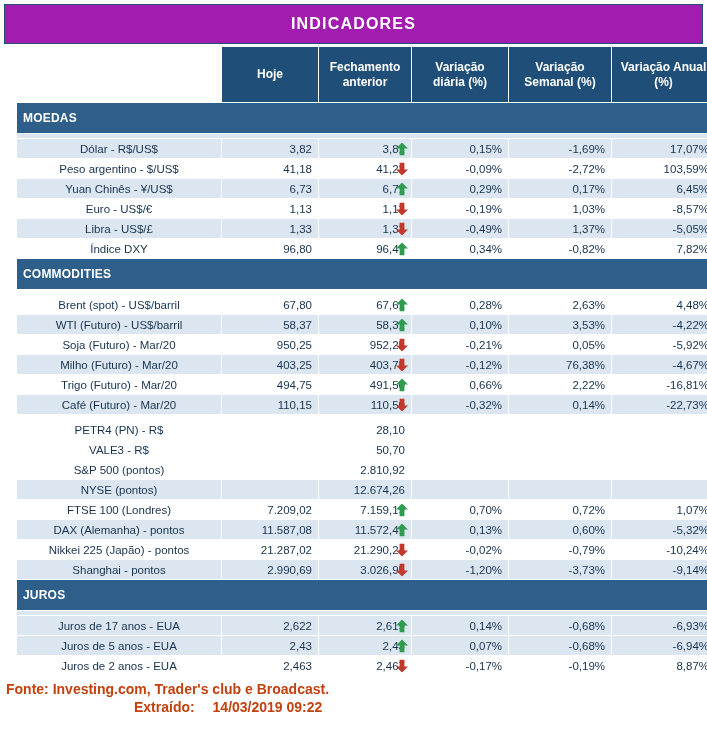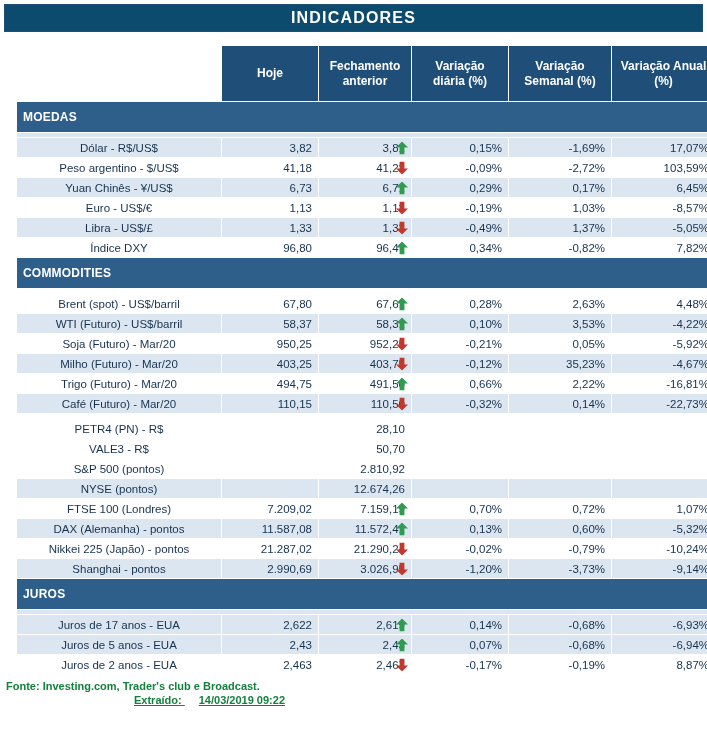--- a/index.html
+++ b/index.html
@@ -9,23 +9,23 @@
     background: #ffffff;
     font-family: "Liberation Sans", sans-serif;
   }
   #page {
     width: 707px; height: 740px;
     position: relative;
     overflow: hidden;
   }
   
   .title-bar {
-    margin: 4px 4px 13px 4px;
-    height: 28px;
-    background: #0c4a6e;
+    margin: 4px 4px 2px 4px;
+    height: 40px;
+    background: #a21caf;
     color: #ffffff;
     font-size: 16px;
     font-weight: bold;
     letter-spacing: 1.2px;
     display: flex;
     align-items: center;
     justify-content: center;
     border: 1px solid #1f4e79;
   }
   
@@ -109,32 +109,31 @@
   tr.spacer-alt td {
     height: 5px;
     border: none;
     background: #dce6f1;
     padding: 0;
   }
 
   
   .footer {
     margin: 5px 4px 0 4px;
-    font-size: 11px;
-    color: #15803d;
+    font-size: 14px;
+    color: #c2410c;
   }
   .footer .src {
     font-weight: bold;
     padding-left: 2px;
   }
   .footer .extracted {
     margin-top: 2px;
     padding-left: 130px;
     font-weight: bold;
-    text-decoration: underline;
   }
   .footer .extracted .stamp {
     font-weight: bold;
     padding-left: 14px;
   }
 </style>
 </head>
 <body>
 
 <div id="page">
@@ -283,21 +282,21 @@
         </tr>
         <tr class="data alt">
           <td class="name">Milho (Futuro) - Mar/20</td>
           <td class="num">403,25</td>
           <td class="num with-arrow"><span>403,75</span><span class="arrow">
               <svg width="12" height="13" viewBox="0 0 12 13">
                 <polygon points="3.6,0 8.4,0 8.4,7 12,7 6,13 0,7 3.6,7" fill="#c0392b"></polygon>
               </svg>
             </span></td>
           <td class="num">-0,12%</td>
-          <td class="num">35,23%</td>
+          <td class="num">76,38%</td>
           <td class="num">-4,67%</td>
         </tr>
         <tr class="data plain">
           <td class="name">Trigo (Futuro) - Mar/20</td>
           <td class="num">494,75</td>
           <td class="num with-arrow"><span>491,50</span><span class="arrow">
               <svg width="12" height="13" viewBox="0 0 12 13">
                 <polygon points="6,0 12,6 8.4,6 8.4,13 3.6,13 3.6,6 0,6" fill="#2e9b4f"></polygon>
               </svg>
             </span></td>

